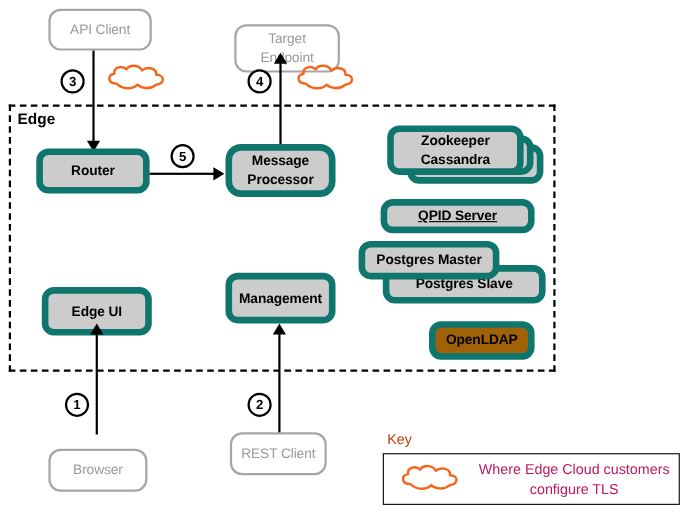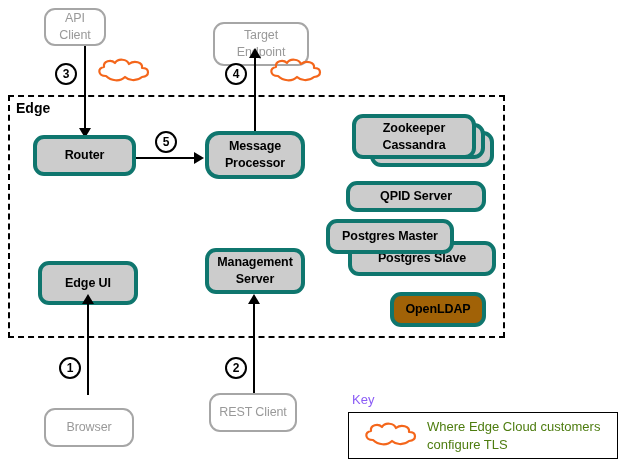--- a/index.html
+++ b/index.html
@@ -26,21 +26,21 @@
     display: flex;
     align-items: center;
     justify-content: center;
     text-align: center;
     border-radius: 11px;
     font-weight: bold;
     font-size: 12.5px;
     line-height: 1.35;
     color: #000000;
     background: #cccccc;
-    border: 4px solid #0f766e;
+    border: 6px solid #0f766e;
     letter-spacing: -0.1px;
   }
   .node.external {
     background: #ffffff;
     border: 2px solid #a6a6a6;
     color: #999999;
     font-weight: normal;
     font-size: 12.5px;
   }
   .node.light {
@@ -120,55 +120,56 @@
   .cloud {
     position: absolute;
   }
 
   
   #key-title {
     position: absolute;
     left: 352px;
     top: 392px;
     font-size: 13px;
-    color: #8b5cf6;
+    color: #c2410c;
   }
   #key-box {
     position: absolute;
     left: 348px;
     top: 412px;
     width: 270px;
     height: 47px;
     border: 1.5px solid #000000;
     box-sizing: border-box;
     background: #ffffff;
   }
   #key-text {
     position: absolute;
     left: 427px;
     top: 418px;
     width: 190px;
     font-size: 13px;
     line-height: 1.35;
-    color: #4d7c0f;
+    color: #be185d;
+    text-align: center;
   }
   #key-text span { display: block; }
 
   
   .stack-wrap { position: absolute; }
 </style>
 </head>
 <body>
 
 <div id="canvas">
 
   <div id="edge-box"></div>
   <div id="edge-label">Edge</div>
 
-  <div class="node external" style="left:44px; top:8px; width:62px; height:38px;">
+  <div class="node external" style="left:44px; top:8px; width:94px; height:38px;">
     <span class="lbl">API Client</span>
   </div>
 
   <div class="node external" style="left:213px; top:22px; width:96px; height:44px;">
     <span class="lbl">
       <span>Target</span>
       <span>Endpoint</span>
     </span>
   </div>
 
@@ -214,21 +215,21 @@
     <div class="node" style="left:9px; top:9px; width:124px; height:36px;"></div>
 
     <div class="node" style="left:0px; top:0px; width:124px; height:45px;">
       <span class="lbl">
         <span>Zookeeper</span>
         <span>Cassandra</span>
       </span>
     </div>
   </div>
 
-  <div class="node" style="left:346px; top:181px; width:140px; height:31px;">
+  <div class="node" style="left:346px; top:181px; width:140px; height:31px;text-decoration:underline;">
     <span class="lbl">QPID Server</span>
   </div>
 
   <div class="stack-wrap" style="left:326px; top:219px; width:170px; height:64px;">
 
     <div class="node" style="left:22px; top:22px; width:148px; height:35px;">
       <span class="lbl">Postgres Slave</span>
     </div>
 
     <div class="node" style="left:0px; top:0px; width:128px; height:35px;align-items:center;">
@@ -240,21 +241,20 @@
     <span class="lbl">OpenLDAP</span>
   </div>
 
   <div class="node" style="left:38px; top:250px; width:100px; height:44px;margin-top:11px;">
     <span class="lbl">Edge UI</span>
   </div>
 
   <div class="node" style="left:205px; top:248px; width:100px; height:46px;">
     <span class="lbl">
       <span>Management</span>
-      <span>Server</span>
     </span>
   </div>
 
   <div class="arrow-v" style="left:87px; top:302px; height:93px;"></div>
   <div class="head-up" style="left:82px; top:294px;"></div>
   <div class="badge" style="left:59px; top:357px;">1</div>
 
   <div class="arrow-v" style="left:253px; top:302px; height:93px;"></div>
   <div class="head-up" style="left:248px; top:294px;"></div>
   <div class="badge" style="left:225px; top:357px;">2</div>

